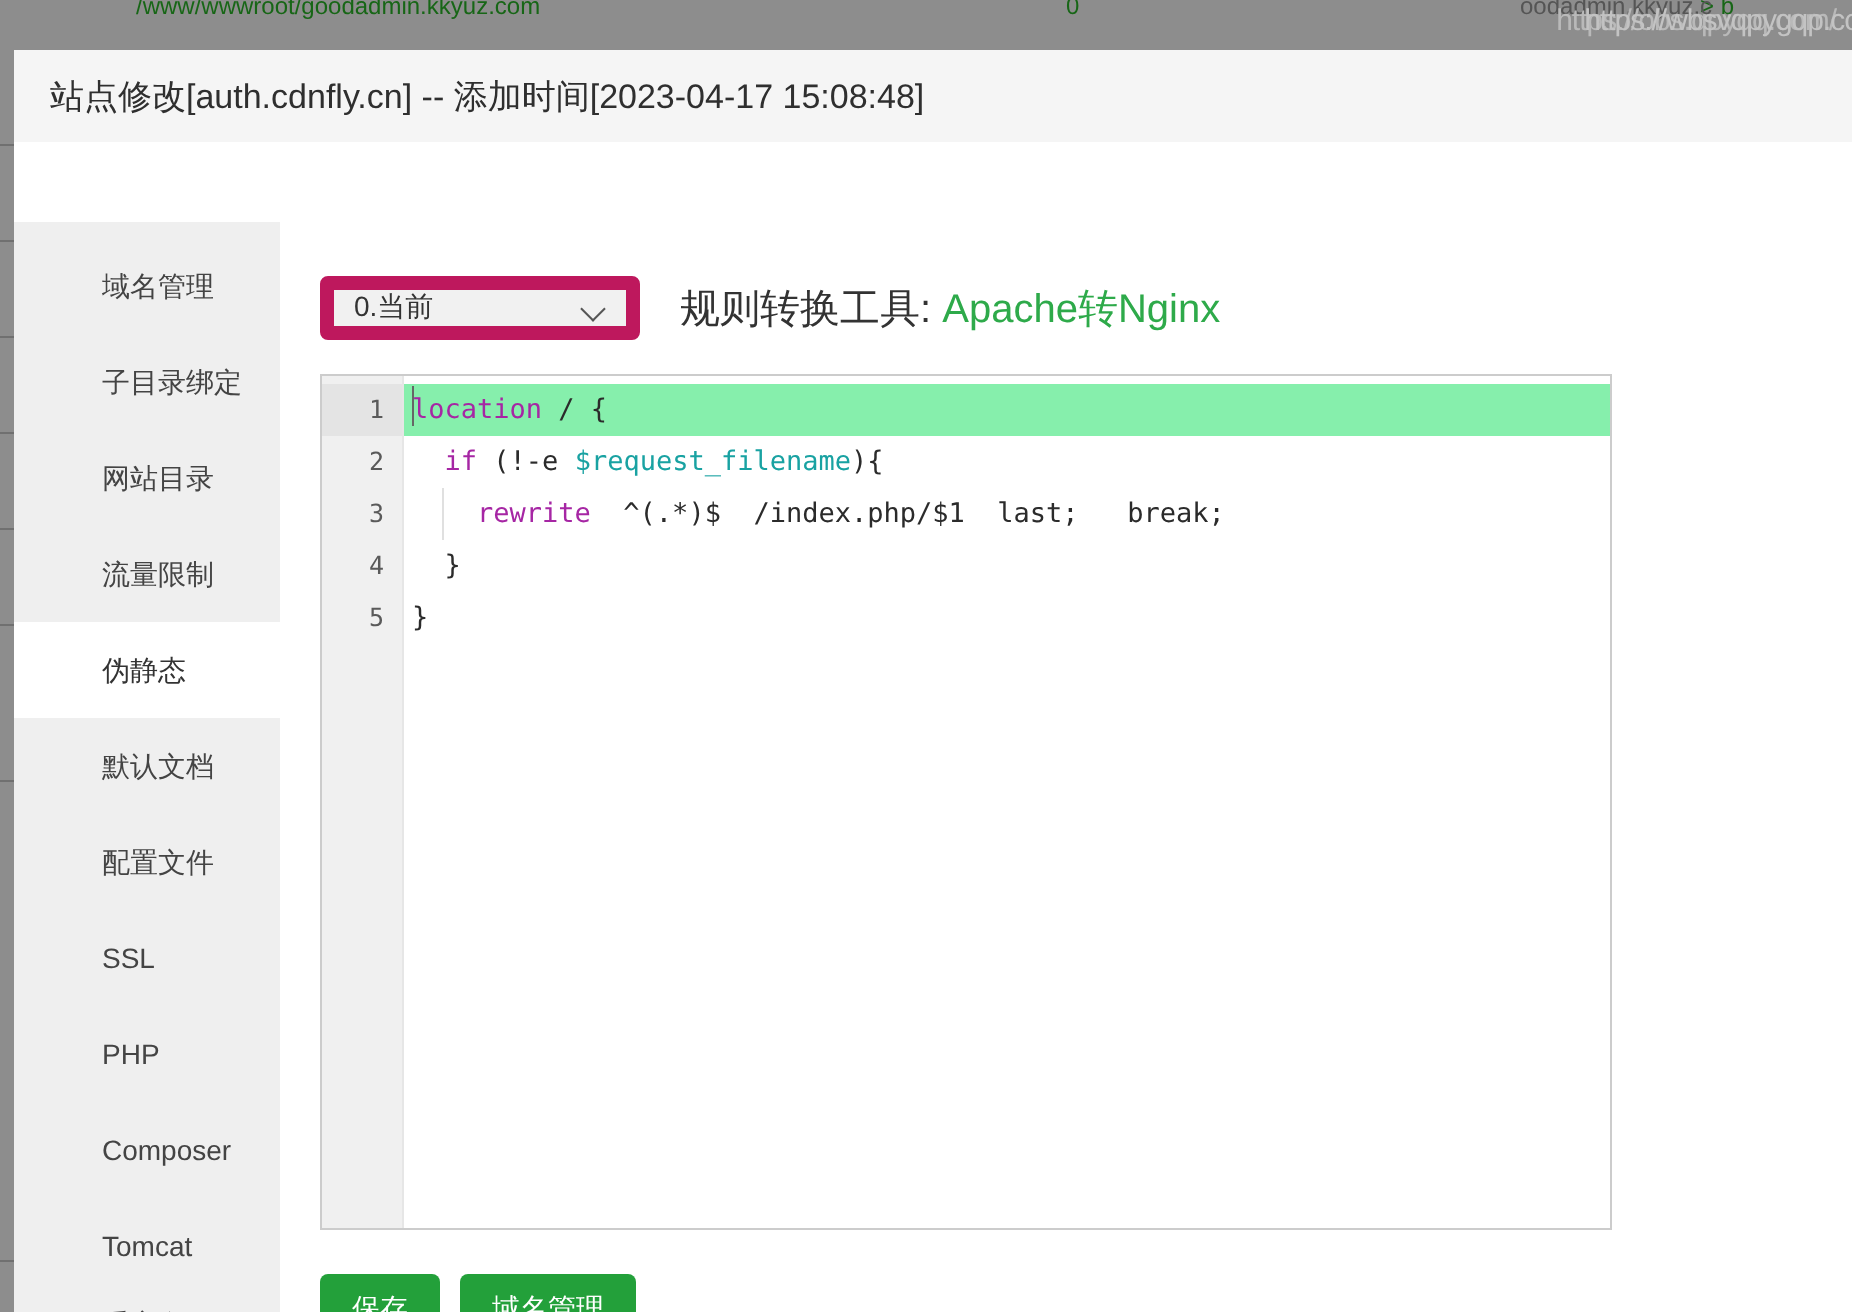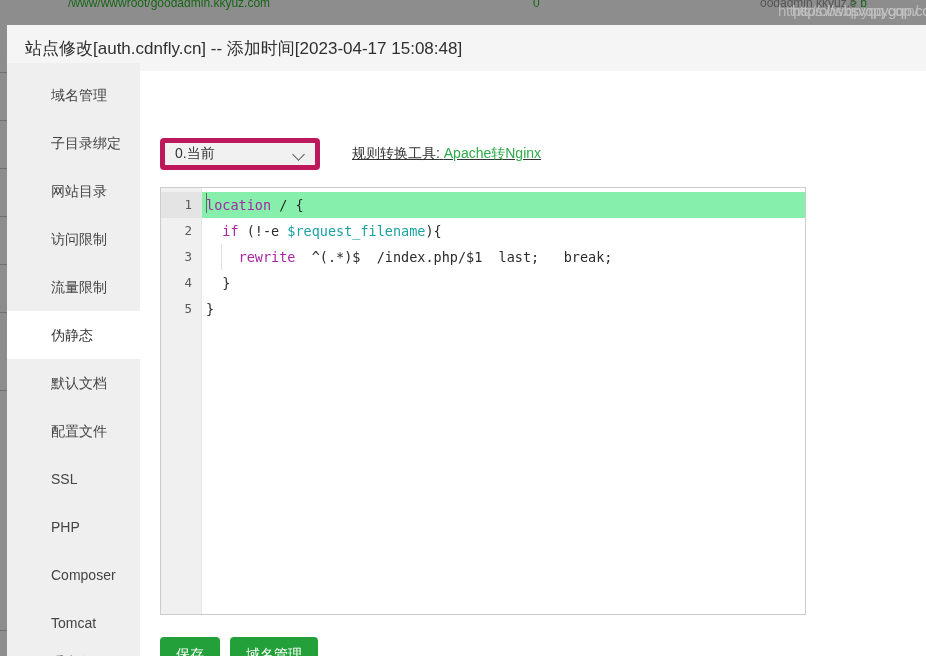--- a/index.html
+++ b/index.html
@@ -68,34 +68,34 @@
   .side-item.active { background: #ffffff; color: #333; }
   .side-item.clipped { height: 24px; line-height: 30px; overflow: hidden; }
 
   
   .content { flex: 1; padding: 22px 0 0 20px; position: relative; }
 
   .toolrow { display: flex; align-items: center; height: 32px; }
   .tpl-select {
     width: 160px; height: 32px;
     background: #f1f1f1;
-    border: 5px solid #be185d; border-radius: 4px;
+    border: 7px solid #be185d; border-radius: 4px;
     font-size: 14px; color: #333;
     padding: 0 10px;
     display: flex; align-items: center; justify-content: space-between;
     cursor: pointer;
   }
   .chev { width: 12px; height: 12px; position: relative; }
   .chev::before {
     content: ""; position: absolute; left: 1px; top: 2px;
     width: 8px; height: 8px;
     border-right: 1.6px solid #555; border-bottom: 1.6px solid #555;
     transform: rotate(45deg);
   }
-  .tool-label { margin-left: 32px; font-size: 14px; color: #333; white-space: nowrap; text-decoration: underline; }
+  .tool-label { margin-left: 20px; font-size: 20px; color: #333; white-space: nowrap; }
   .tool-link { color: #2eaa4a; cursor: pointer; }
 
   
   .editor {
     margin-top: 17px;
     width: 646px; height: 428px;
     border: 1px solid #ccc;
     background: #ffffff;
     display: flex;
     overflow: hidden;
@@ -184,21 +184,20 @@
     <div class="modal-header">
       <div class="modal-title">站点修改[auth.cdnfly.cn] -- 添加时间[2023-04-17 15:08:48]</div>
     </div>
 
     <div class="modal-body">
 
       <div class="sidebar">
         <div class="side-item">域名管理</div>
         <div class="side-item">子目录绑定</div>
         <div class="side-item">网站目录</div>
-        <div class="side-item">访问限制</div>
         <div class="side-item">流量限制</div>
         <div class="side-item active">伪静态</div>
         <div class="side-item">默认文档</div>
         <div class="side-item">配置文件</div>
         <div class="side-item">SSL</div>
         <div class="side-item">PHP</div>
         <div class="side-item">Composer</div>
         <div class="side-item">Tomcat</div>
         <div class="side-item clipped">重定向</div>
       </div>

